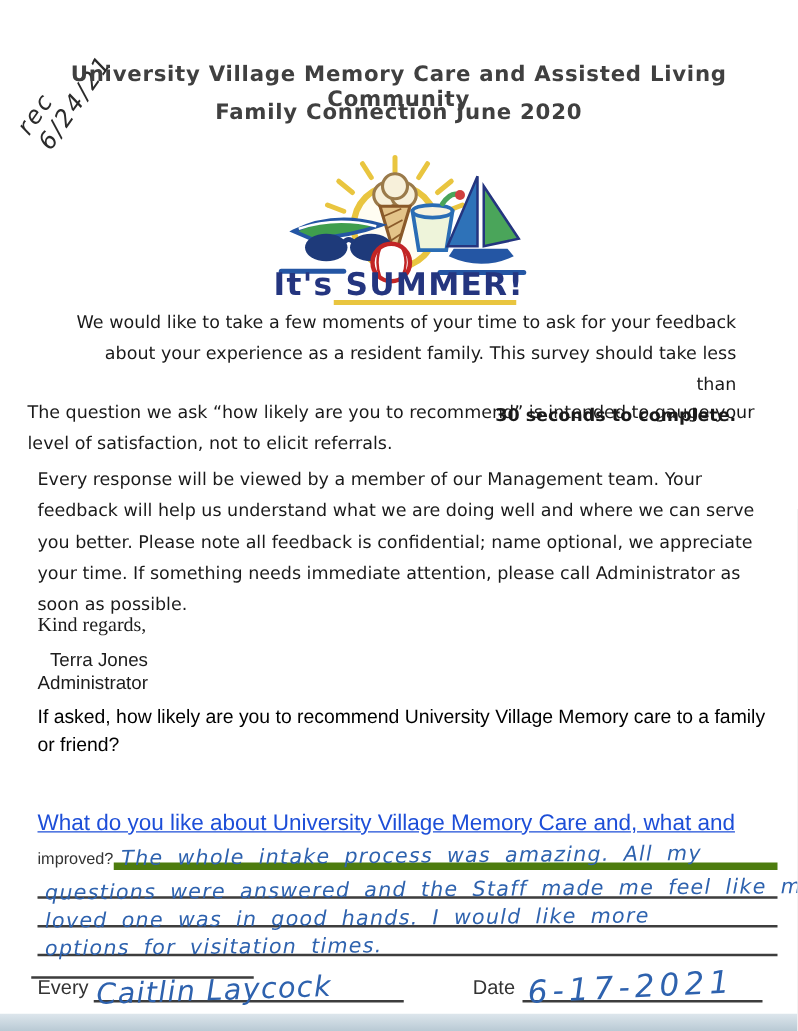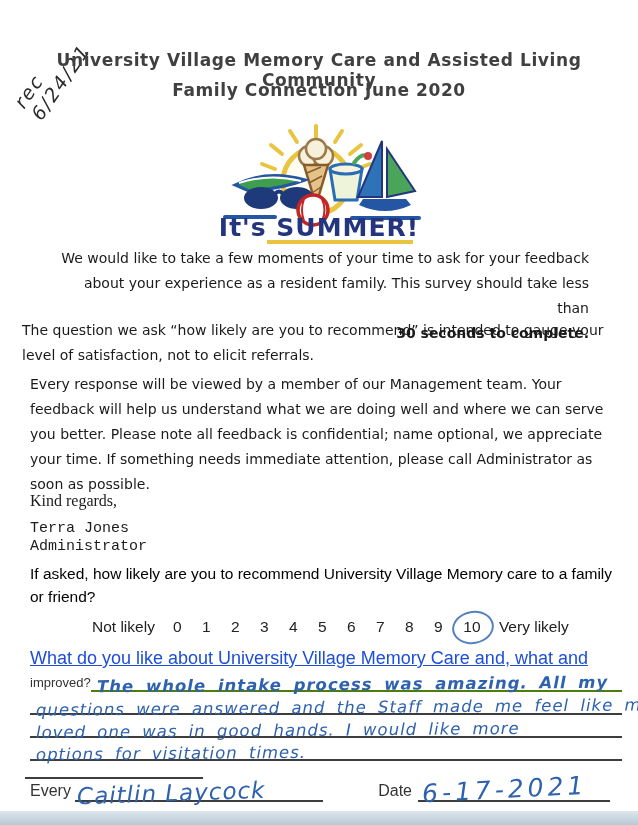--- a/index.html
+++ b/index.html
@@ -31,21 +31,21 @@
   .title2{top:80px;}
   
   .summer{position:absolute;top:123px;left:50%;transform:translateX(-50%);}
   
   .p-comic{position:absolute;font-size:14px;line-height:25px;color:#1a1a1a;}
   .p1{top:246px;left:49px;width:540px;text-align:right;}
   .p1 .emph{font-weight:bold;}
   .p2{top:318px;left:22px;width:606px;}
   .p3{top:372px;left:30px;width:586px;}
   .regards{position:absolute;top:492px;left:30px;font-family:"Liberation Serif",serif;font-size:16px;}
-  .signer{position:absolute;top:520px;left:30px;font-family:Liberation Mono, monospace;font-size:15px;line-height:18px;}
+  .signer{position:absolute;top:520px;left:30px;font-family:Liberation Sans, sans-serif;font-size:15px;line-height:18px;text-align:right;}
   .q1{position:absolute;top:562px;left:30px;width:588px;font-family:"Liberation Sans",sans-serif;font-size:15.5px;line-height:23px;color:#000000;}
   
   .rating{
     position:absolute;top:618px;left:92px;right:20px;
     display:flex;align-items:center;gap:16px;
     font-family:"Liberation Sans",sans-serif;font-size:15.5px;color:#222;
   }
   .rating .endlabel{white-space:nowrap;}
   .rating .num{min-width:13px;text-align:center;}
   .circle-wrap{position:relative;display:inline-flex;align-items:center;justify-content:center;min-width:22px;}
@@ -53,21 +53,21 @@
     position:absolute;left:-9px;top:-7px;width:38px;height:29px;
     border:2px solid #5581c0;border-radius:50%;
     transform:rotate(-10deg);
   }
   
   .q2{position:absolute;top:648px;left:30px;width:592px;font-family:"Liberation Sans",sans-serif;font-size:18px;color:#1d4ed8;text-decoration:underline;}
   .q2-line1{white-space:nowrap;}
   .answer{position:absolute;top:668px;left:30px;width:592px;}
   .arow{display:flex;align-items:flex-end;}
   .alabel{font-family:"Liberation Sans",sans-serif;font-size:13px;color:#333;padding-bottom:2px;white-space:nowrap;}
-  .rule{position:relative;flex:1;height:22px;border-bottom:2px solid #4d7c0f;font-weight:bold;}
+  .rule{position:relative;flex:1;height:22px;border-bottom:6px solid #4d7c0f;}
   .rule-full{position:relative;height:21px;border-bottom:2px solid #3d3d3d;}
   .rule-short{position:relative;height:16px;width:178px;border-bottom:2px solid #3d3d3d;margin-left:-5px;}
   .hw{
     position:absolute;left:6px;bottom:-4px;
     font-family:"DejaVu Sans",sans-serif;font-style:italic;
     color:#2e62ae;font-size:16.5px;letter-spacing:1px;word-spacing:5px;
     white-space:nowrap;transform:rotate(-.5deg);
   }
   
   .sig-row{
@@ -182,38 +182,20 @@
   <div class="p-comic p3">Every response will be viewed by a member of our Management team. Your feedback will help us understand what we are doing well and where we can serve you better. Please note all feedback is confidential; name optional, we appreciate your time.  If something needs immediate attention, please call Administrator as soon as possible.</div>
 
   <div class="regards">Kind regards,</div>
   <div class="signer">
     <div>Terra Jones</div>
     <div>Administrator</div>
   </div>
 
   <div class="q1">If asked, how likely are you to recommend University Village Memory care to a family or friend?</div>
 
-  <div class="rating">
-    <span class="endlabel">Not likely</span>
-    <span class="num">0</span>
-    <span class="num">1</span>
-    <span class="num">2</span>
-    <span class="num">3</span>
-    <span class="num">4</span>
-    <span class="num">5</span>
-    <span class="num">6</span>
-    <span class="num">7</span>
-    <span class="num">8</span>
-    <span class="num">9</span>
-    <span class="circle-wrap">
-      <span class="circle-outline"></span>
-      <span class="num">10</span>
-    </span>
-    <span class="endlabel">Very likely</span>
-  </div>
 
   <div class="q2">
     <div class="q2-line1">What do you like about University Village Memory Care and, what and</div>
   </div>
 
   <div class="answer">
     <div class="arow">
       <span class="alabel">improved?</span>
       <span class="rule">
         <span class="hw">The whole intake process was amazing. All my</span>

